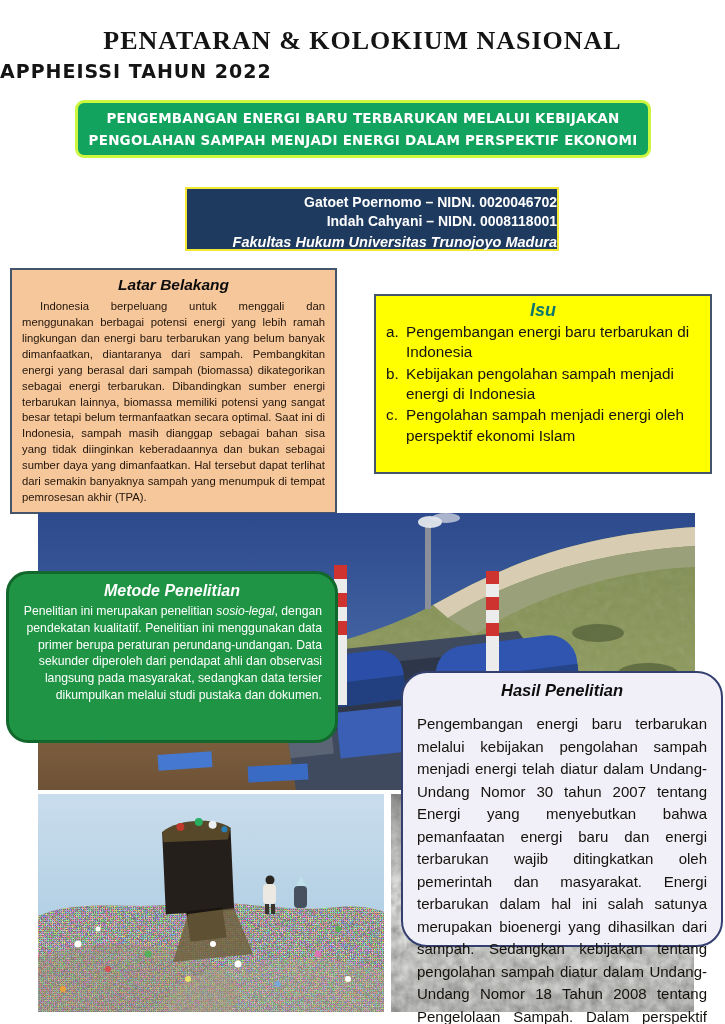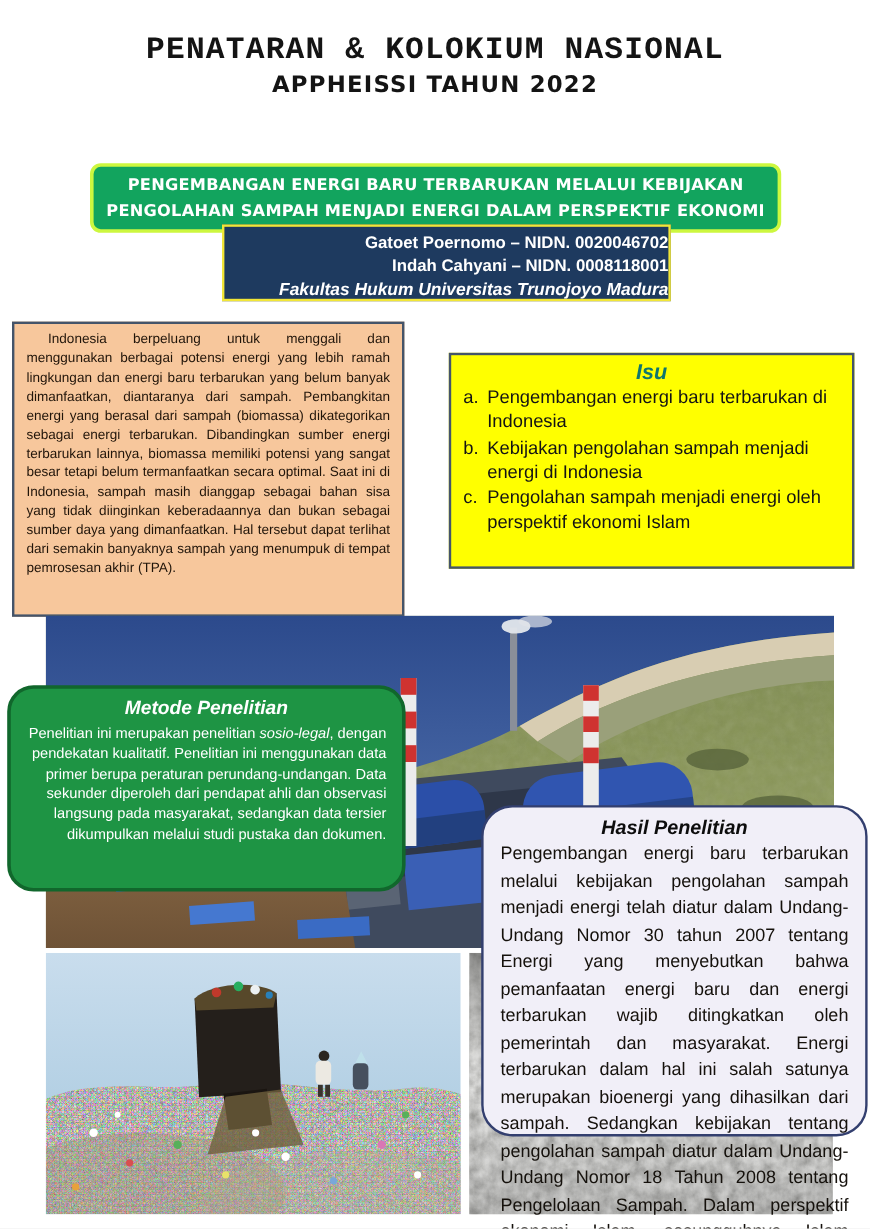--- a/index.html
+++ b/index.html
@@ -2,31 +2,31 @@
 <html><head>
 <meta charset="utf-8">
 <style>
   html,body{margin:0;padding:0;background:#e8e8e8;}
   .poster{position:relative;width:725px;height:1024px;background:#ffffff;margin:0 auto;
           font-family:"Liberation Sans",sans-serif;overflow:hidden;}
   .abs{position:absolute;}
 
   
   .title1{left:0;top:26px;width:725px;text-align:center;
-          font-family:Liberation Mono, monospace;font-weight:bold;font-size:26px;
+          font-family:Liberation Serif, serif;font-weight:bold;font-size:26px;
           letter-spacing:1px;color:#141414;}
-  .title2{left:0;top:60px;width:725px;text-align:center;
+  .title2{left:0;top:60px;width:725px;text-align:left;
           font-family:"DejaVu Sans",sans-serif;font-weight:bold;font-size:19px;
           letter-spacing:1px;color:#141414;}
 
   
   .banner{left:75px;top:100px;width:566px;height:47px;background:#12A45E;
           border:3px solid #CDF73F;border-radius:9px;color:#ffffff;
           font-family:"DejaVu Sans",sans-serif;font-weight:bold;font-size:13.5px;
-          text-align:center;padding:5px 2px 0 2px;line-height:1.6;letter-spacing:.2px;margin-top:36px;}
+          text-align:center;padding:5px 2px 0 2px;line-height:1.6;letter-spacing:.2px;}
 
   
   .authors{left:185px;top:187px;width:370px;height:56px;background:#1E3A5F;
            border:2.5px solid #F2E637;color:#ffffff;text-align:right;
            font-weight:bold;font-size:14px;line-height:1.38;padding-top:4px;}
   .authors .aff{font-style:italic;font-size:14.5px;}
 
   
   .latar{left:10px;top:268px;width:303px;height:228px;background:#F7C79C;
          border:2px solid #44546A;padding:6px 10px 8px 10px;}
@@ -55,21 +55,21 @@
           border:3px solid #11672C;border-radius:22px;z-index:2;color:#ffffff;
           padding:8px 13px;text-align:center;}
   .metode .h{font-weight:bold;font-style:italic;font-size:16px;margin-bottom:3px;text-align:center;}
   .metode .b{font-size:12.2px;line-height:1.38;text-align:right;}
 
   
   .hasil{left:401px;top:671px;width:290px;height:254px;background:#F1EFF8;
          border:2.5px solid #333F6F;border-radius:26px;z-index:3;
          padding:8px 14px 10px 14px;}
   .hasil .h{text-align:center;font-weight:bold;font-style:italic;font-size:16.5px;
-            color:#0d0d0d;margin-bottom:1px;}
+            color:#0d0d0d;margin-bottom:13px;}
   .hasil .b{font-size:15px;line-height:1.5;color:#15110c;text-align:justify;}
 </style>
 </head>
 <body>
 
 <div class="poster">
 
   <div class="abs title1">PENATARAN &amp; KOLOKIUM NASIONAL</div>
   <div class="abs title2">APPHEISSI TAHUN 2022</div>
 
@@ -78,20 +78,21 @@
     <div>PENGOLAHAN SAMPAH MENJADI ENERGI DALAM PERSPEKTIF EKONOMI</div>
   </div>
 
   <div class="abs authors">
     <div>Gatoet Poernomo – NIDN. 0020046702</div>
     <div>Indah Cahyani – NIDN. 0008118001</div>
     <div class="aff">Fakultas Hukum Universitas Trunojoyo Madura</div>
   </div>
 
   <div class="abs latar">
+    <div class="h">Latar Belakang</div>
     <div class="b">Indonesia berpeluang untuk menggali dan menggunakan berbagai potensi energi yang lebih ramah lingkungan dan energi baru terbarukan yang belum banyak dimanfaatkan, diantaranya dari sampah. Pembangkitan energi yang berasal dari sampah (biomassa) dikategorikan sebagai energi terbarukan. Dibandingkan sumber energi terbarukan lainnya, biomassa memiliki potensi yang sangat besar tetapi belum termanfaatkan secara optimal. Saat ini di Indonesia, sampah masih dianggap sebagai bahan sisa yang tidak diinginkan keberadaannya dan bukan sebagai sumber daya yang dimanfaatkan. Hal tersebut dapat terlihat dari semakin banyaknya sampah yang menumpuk di tempat pemrosesan akhir (TPA).</div>
   </div>
 
   <div class="abs isu">
     <div class="h">Isu</div>
     <div class="item">
       <span class="lab">a.</span>
       <span class="txt">Pengembangan energi baru terbarukan di Indonesia</span>
     </div>
     <div class="item">

